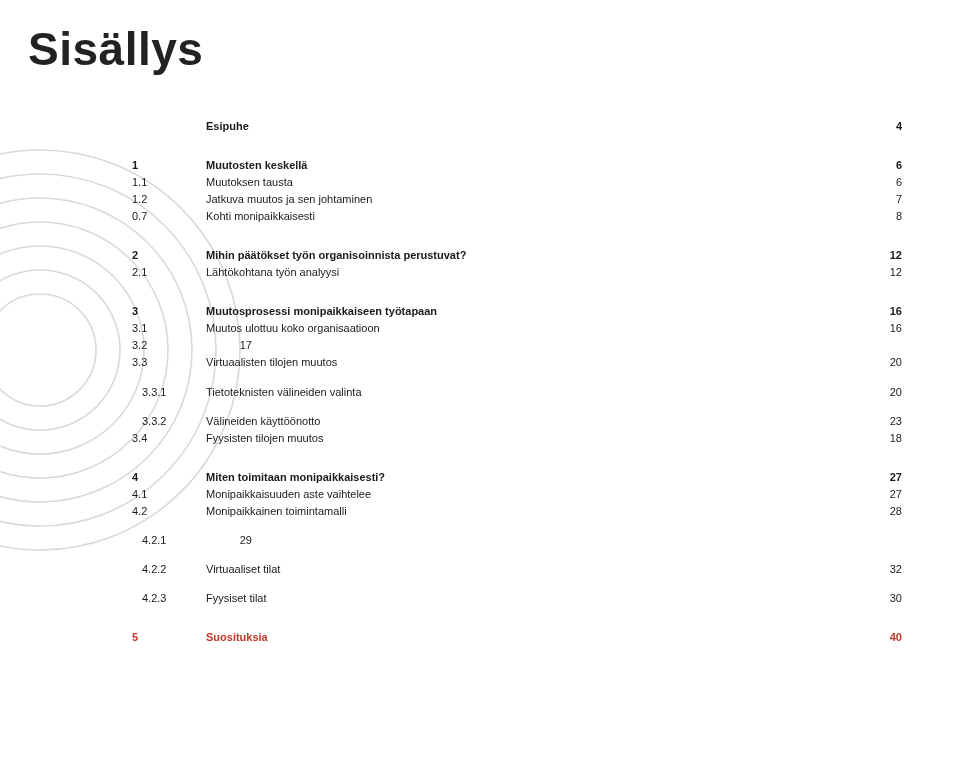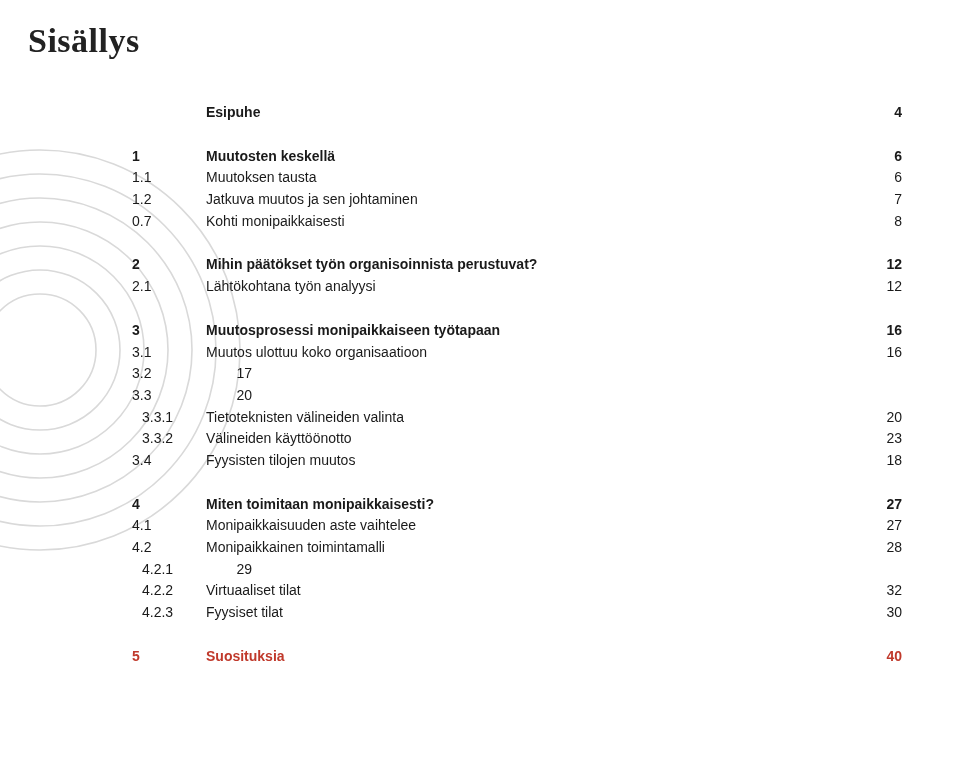--- a/index.html
+++ b/index.html
@@ -22,57 +22,56 @@
   }
   .deco svg { width: 100%; height: 100%; }
 
   .page {
     position: relative;
     z-index: 1;
     padding: 22px 28px 28px 28px;
   }
 
   h1.title {
-    font-size: 34px;
+    font-size: 46px;
     font-weight: 700;
     color: #222;
     margin-bottom: 42px;
     letter-spacing: 0.5px;
-    font-family: Liberation Serif, serif;
   }
 
   .toc {
     margin-left: 104px;
     width: 770px;
   }
 
   .row {
     display: flex;
     align-items: baseline;
     line-height: 1.55;
-    font-size: 14px;
+    font-size: 11px;
   }
   .group-gap { margin-top: 22px; }
   .bold { font-weight: 700; }
 
   .num {
     width: 74px;
     flex: 0 0 74px;
     white-space: nowrap;
   }
   .text {
     flex: 1 1 auto;
     padding-right: 16px;
   }
   .page-no {
     flex: 0 0 46px;
     text-align: right;
   }
 
-  .indent-1 .num { padding-left: 10px; }
+  .indent-1 .num { padding-left: 10px; margin-top: 12px; }
 
   .accent { color: #c0392b; }
 </style>
 </head>
 <body>
 
 <div class="deco">
   <svg viewBox="0 0 420 420">
     <g fill="none" stroke="#d9d9d9" stroke-width="1.6">
       <circle cx="210" cy="210" r="200"></circle>
@@ -139,20 +138,21 @@
       <span class="num">3.1</span>
       <span class="text">Muutos ulottuu koko organisaatioon</span>
       <span class="page-no">16</span>
     </div>
     <div class="row">
       <span class="num">3.2</span>
       <span class="page-no">17</span>
     </div>
     <div class="row">
       <span class="num">3.3</span>
+      <span class="text">Virtuaalisten tilojen muutos</span>
       <span class="page-no">20</span>
     </div>
     <div class="row indent-1">
       <span class="num">3.3.1</span>
       <span class="text">Tietoteknisten välineiden valinta</span>
       <span class="page-no">20</span>
     </div>
     <div class="row indent-1">
       <span class="num">3.3.2</span>
       <span class="text">Välineiden käyttöönotto</span>

